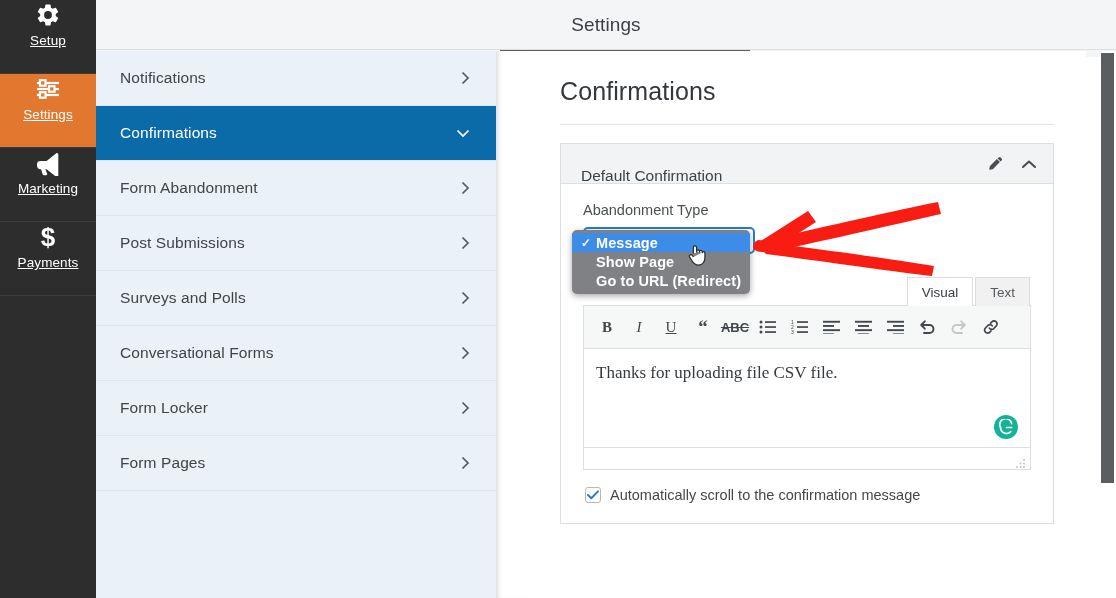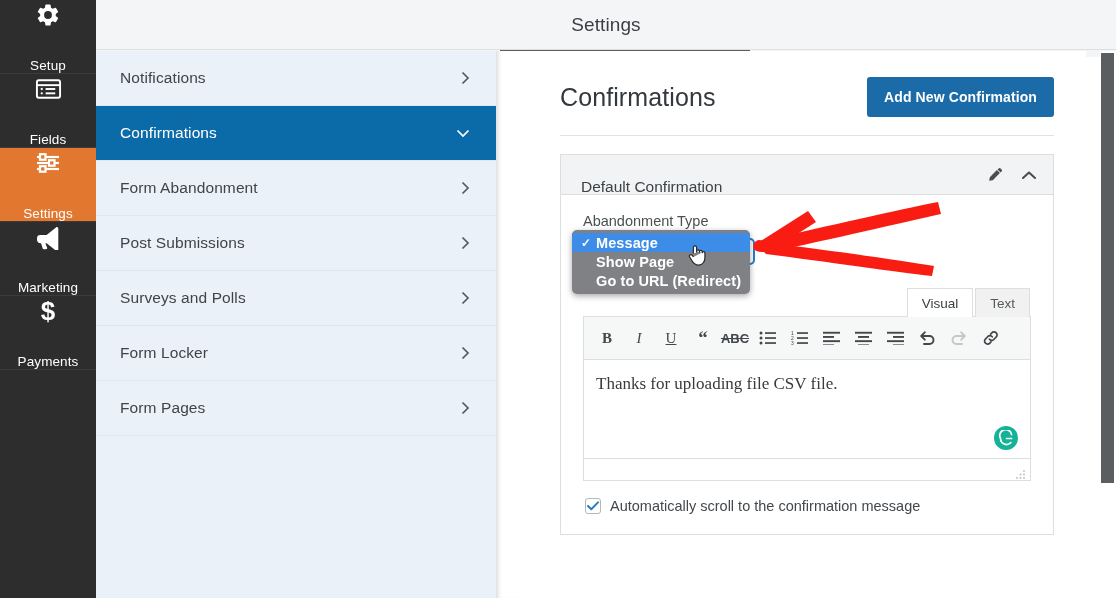--- a/index.html
+++ b/index.html
@@ -58,24 +58,25 @@
     width: 96px; height: 598px;
     background: #2d2d2d;
   }
   .rail-item {
     position: relative;
     height: 74px;
     border-bottom: 1px solid #3b3b3b;
     display: flex;
     flex-direction: column;
     align-items: center;
-    justify-content: space-between;
+    justify-content: flex-start;
     color: #ffffff;
     cursor: pointer;
     user-select: none;
+    text-decoration: underline;
   }
   .rail-item.active { background: #e27730; }
   .rail-icon {
     display: flex;
     align-items: center;
     justify-content: center;
     height: 30px;
     margin-bottom: 3px;
   }
   .rail-icon svg { display: block; }
@@ -411,33 +412,20 @@
 
     <div class="rail-item">
       <span class="rail-icon">
         <svg width="26" height="26" viewBox="0 0 24 24" fill="#ffffff">
           <path d="M19.14 12.94a7.07 7.07 0 000-1.88l2.03-1.58a.5.5 0 00.12-.64l-1.92-3.32a.5.5 0 00-.6-.22l-2.39.96a7.03 7.03 0 00-1.63-.94l-.36-2.54a.5.5 0 00-.5-.42h-3.84a.5.5 0 00-.5.42l-.36 2.54c-.59.24-1.13.56-1.63.94l-2.39-.96a.5.5 0 00-.6.22L2.65 8.84a.5.5 0 00.12.64l2.03 1.58a7.07 7.07 0 000 1.88l-2.03 1.58a.5.5 0 00-.12.64l1.92 3.32c.13.22.39.3.6.22l2.39-.96c.5.38 1.04.7 1.63.94l.36 2.54c.04.24.25.42.5.42h3.84c.25 0 .46-.18.5-.42l.36-2.54c.59-.24 1.13-.56 1.63-.94l2.39.96c.21.08.47 0 .6-.22l1.92-3.32a.5.5 0 00-.12-.64l-2.03-1.58zM12 15.6A3.6 3.6 0 1112 8.4a3.6 3.6 0 010 7.2z"></path>
         </svg>
       </span>
       <span class="rail-label">Setup</span>
     </div>
 
-    <div class="rail-item">
-      <span class="rail-icon">
-        <svg width="27" height="24" viewBox="0 0 28 24" fill="none" stroke="#ffffff" stroke-width="2">
-          <rect x="2" y="3" width="24" height="18" rx="2"></rect>
-          <line x1="2" y1="8" x2="26" y2="8"></line>
-          <circle cx="7" cy="12" r="1.2" fill="#ffffff" stroke="none"></circle>
-          <circle cx="7" cy="16.5" r="1.2" fill="#ffffff" stroke="none"></circle>
-          <line x1="11" y1="12" x2="21" y2="12"></line>
-          <line x1="11" y1="16.5" x2="21" y2="16.5"></line>
-        </svg>
-      </span>
-      <span class="rail-label">Fields</span>
-    </div>
 
     <div class="rail-item active">
       <span class="rail-icon">
         <svg width="28" height="24" viewBox="0 0 28 24" fill="none" stroke="#ffffff" stroke-width="2.2">
           <line x1="3" y1="6" x2="25" y2="6"></line>
           <line x1="3" y1="12" x2="25" y2="12"></line>
           <line x1="3" y1="18" x2="25" y2="18"></line>
           <rect x="6" y="3.2" width="5.5" height="5.5" fill="#e27730"></rect>
           <rect x="15" y="9.2" width="5.5" height="5.5" fill="#e27730"></rect>
           <rect x="6" y="15.2" width="5.5" height="5.5" fill="#e27730"></rect>
@@ -513,20 +501,28 @@
 
     <div class="nav-item">
       <span class="nav-label">Surveys and Polls</span>
       <span class="nav-chevron">
         <svg width="9" height="14" viewBox="0 0 9 14" fill="none" stroke="currentColor" stroke-width="1.7">
             <polyline points="1.5,1.5 7,7 1.5,12.5"></polyline>
           </svg>
       </span>
     </div>
 
+    <div class="nav-item">
+      <span class="nav-label">Conversational Forms</span>
+      <span class="nav-chevron">
+        <svg width="9" height="14" viewBox="0 0 9 14" fill="none" stroke="currentColor" stroke-width="1.7">
+            <polyline points="1.5,1.5 7,7 1.5,12.5"></polyline>
+          </svg>
+      </span>
+    </div>
 
     <div class="nav-item">
       <span class="nav-label">Form Locker</span>
       <span class="nav-chevron">
         <svg width="9" height="14" viewBox="0 0 9 14" fill="none" stroke="currentColor" stroke-width="1.7">
             <polyline points="1.5,1.5 7,7 1.5,12.5"></polyline>
           </svg>
       </span>
     </div>
 
@@ -541,21 +537,20 @@
 
   </div>
 
   <div class="gutter-bar"></div>
   <div class="mid-divider"></div>
 
   <div class="content">
 
     <div class="content-head">
       <h1 class="content-title">Confirmations</h1>
-      <button class="btn-primary">Add New Confirmation</button>
     </div>
     <div class="head-rule"></div>
 
     <div class="card">
 
       <div class="card-header">
         <span class="card-header-title">Default Confirmation</span>
         <span class="card-header-actions">
           <button class="icon-btn">
             <svg width="16" height="16" viewBox="0 0 16 16" fill="currentColor">

